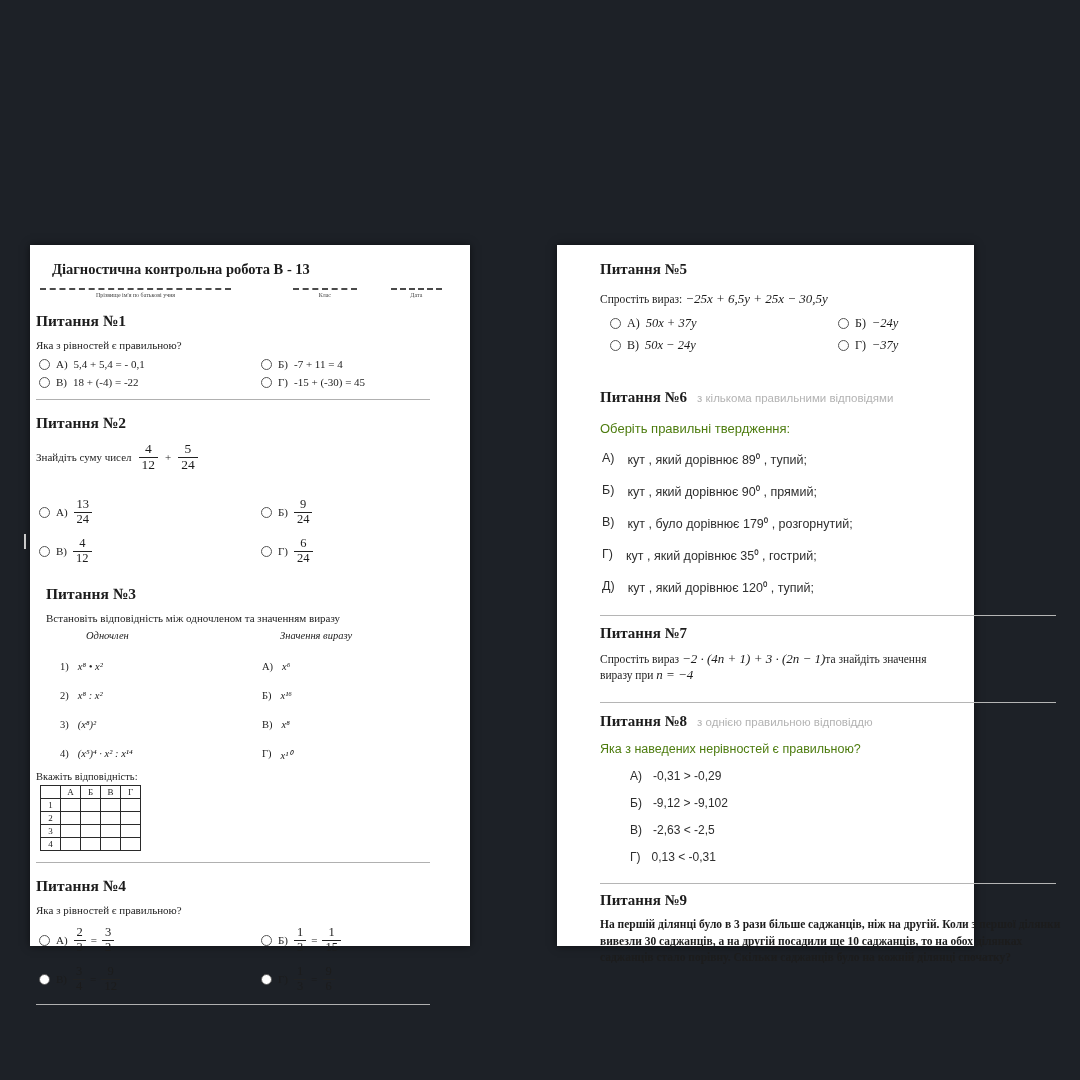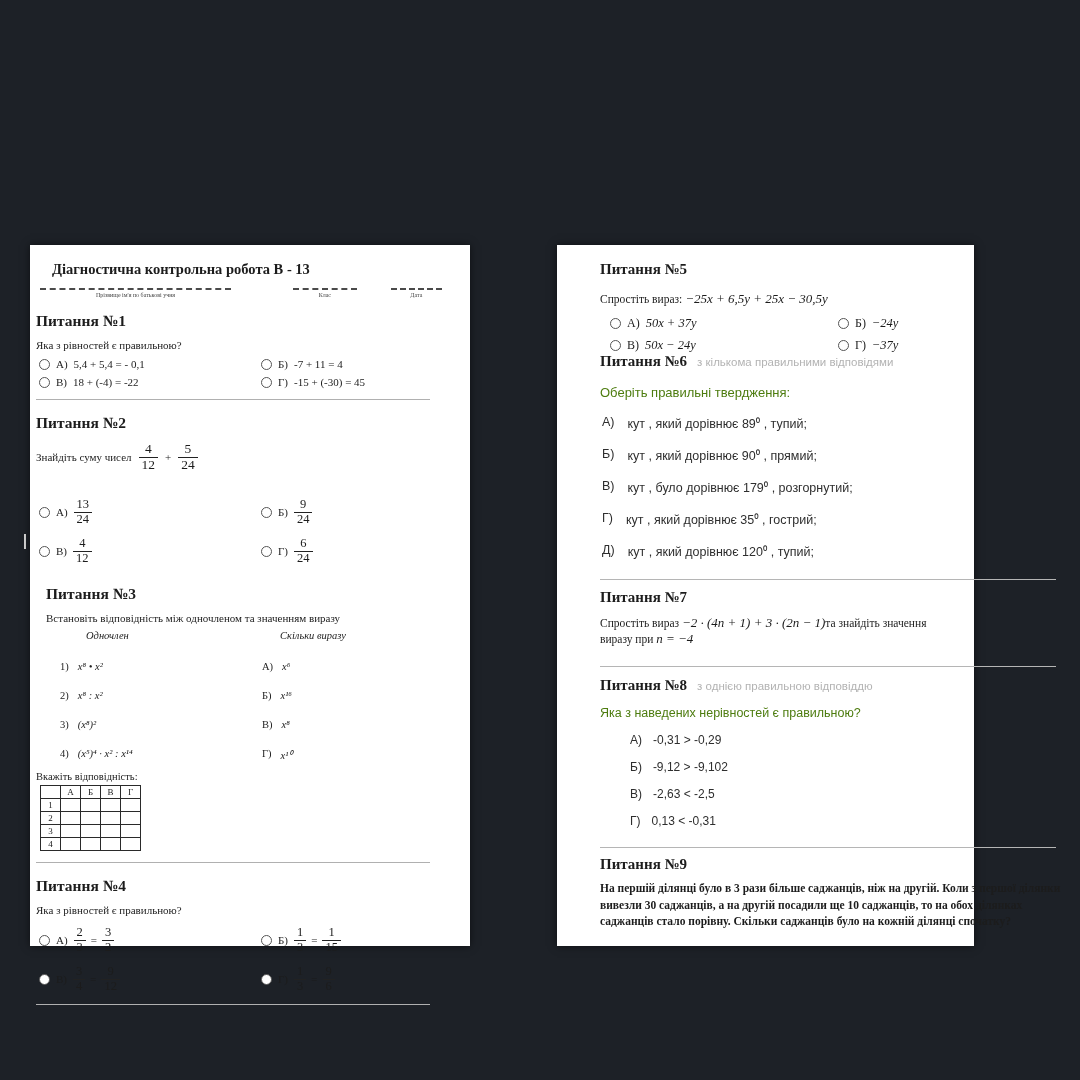--- a/index.html
+++ b/index.html
@@ -60,21 +60,21 @@
   .mathline{font-size:11.5px;margin-top:13px}
   .mathit{font-style:italic;font-size:13px}
   .q5opts{display:grid;grid-template-columns:228px 1fr;row-gap:7px;margin:9px 0 0 10px;font-size:12px}
   .q5opts .mathit{font-size:12.5px}
   .sansp{font-family:"Liberation Sans",sans-serif;font-size:13px;color:#4d7c0f;margin-top:15px}
   .q6opt{display:flex;gap:13px;font-family:"Liberation Sans",sans-serif;font-size:12.5px;color:#2e2e2e;margin:15px 0 0 2px}
   .rule{border:none;border-top:1px solid #b5b5b5;margin-top:19px;width:456px}
   .q8opt{display:flex;gap:11px;margin:13px 0 0 30px;font-family:"Liberation Sans",sans-serif;font-size:12px;color:#2e2e2e}
   .q8opt:first-of-type{margin-top:16px}
   .q9text{font-size:11.5px;font-weight:bold;line-height:1.45;margin-top:7px;width:472px}
-  .mt36{}.mt10{margin-top:10px}.mt9{margin-top:9px}.mt8{margin-top:8px}
+  .mt36{margin-top:36px}.mt10{margin-top:10px}.mt9{margin-top:9px}.mt8{margin-top:8px}
 </style>
 </head>
 <body>
 
 <span id="caret"></span>
 
 <div class="page" id="pageL">
   <h1 class="doc-title">Діагностична контрольна робота В - 13</h1>
 
   <div class="fields">
@@ -187,21 +187,21 @@
         <div class="mrow">
           <span>3)</span>
             <span class="mexpr">(x⁸)²</span>
         </div>
         <div class="mrow">
           <span>4)</span>
             <span class="mexpr">(x⁵)⁴ · x² : x¹⁴</span>
         </div>
       </div>
       <div class="mcol mcolR">
-        <div class="mhead">Скільки виразу</div>
+        <div class="mhead">Значення виразу</div>
         <div class="mrow">
           <span>А)</span>
             <span class="mexpr">x⁶</span>
         </div>
         <div class="mrow">
           <span>Б)</span>
             <span class="mexpr">x¹⁶</span>
         </div>
         <div class="mrow">
           <span>В)</span>

